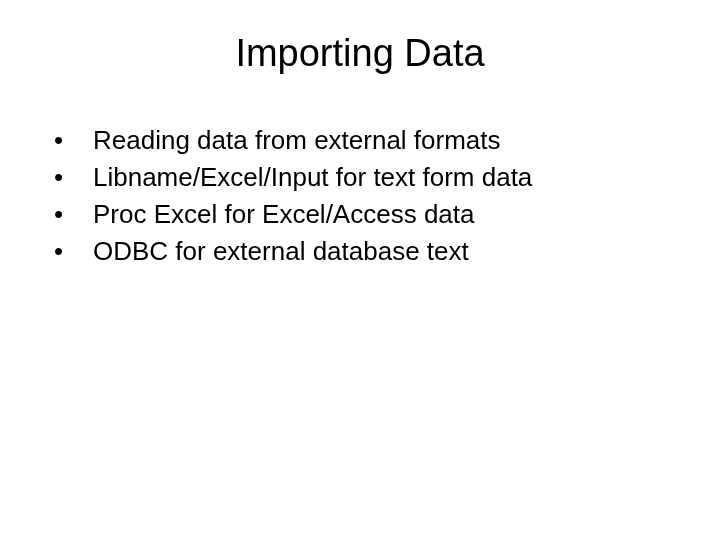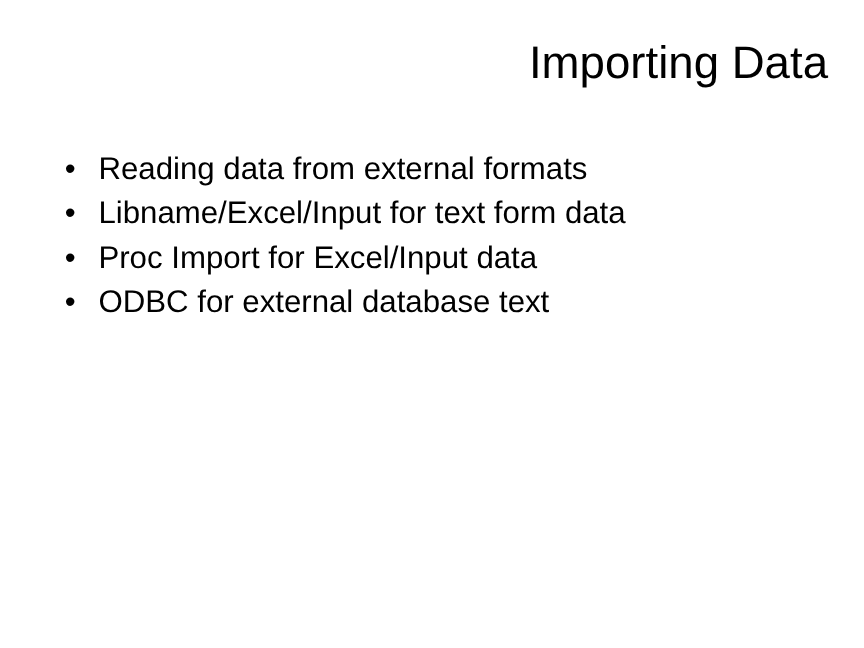--- a/index.html
+++ b/index.html
@@ -14,21 +14,21 @@
       font-family: Arial, Helvetica, sans-serif;
       color: #000000;
       overflow: hidden;
     }
     .slide {
       width: 100%;
       height: 100%;
       padding: 20px 30px;
     }
     .title {
-      text-align: right;
+      text-align: center;
       font-size: 38px;
       font-weight: normal;
       margin-top: 12px;
       margin-bottom: 48px;
     }
     .bullet-list {
       list-style: none;
       padding-left: 24px;
     }
     .bullet-item {
@@ -39,38 +39,39 @@
       margin-bottom: 2px;
     }
     .bullet-dot {
       display: inline-block;
       width: 28px;
       flex-shrink: 0;
       text-align: left;
     }
     .bullet-text {
       flex: 1;
+      margin-left: 11px;
     }
   </style>
 </head>
 <body>
 
 <div class="slide">
   <h1 class="title">Importing Data</h1>
   <ul class="bullet-list">
     <li class="bullet-item">
       <span class="bullet-dot">•</span>
       <span class="bullet-text">Reading data from external formats</span>
     </li>
     <li class="bullet-item">
       <span class="bullet-dot">•</span>
       <span class="bullet-text">Libname/Excel/Input for text form data</span>
     </li>
     <li class="bullet-item">
       <span class="bullet-dot">•</span>
-      <span class="bullet-text">Proc Import for Excel/Input data</span>
+      <span class="bullet-text">Proc Excel for Excel/Access data</span>
     </li>
     <li class="bullet-item">
       <span class="bullet-dot">•</span>
       <span class="bullet-text">ODBC for external database text</span>
     </li>
   </ul>
 </div>
 
 </body></html>

